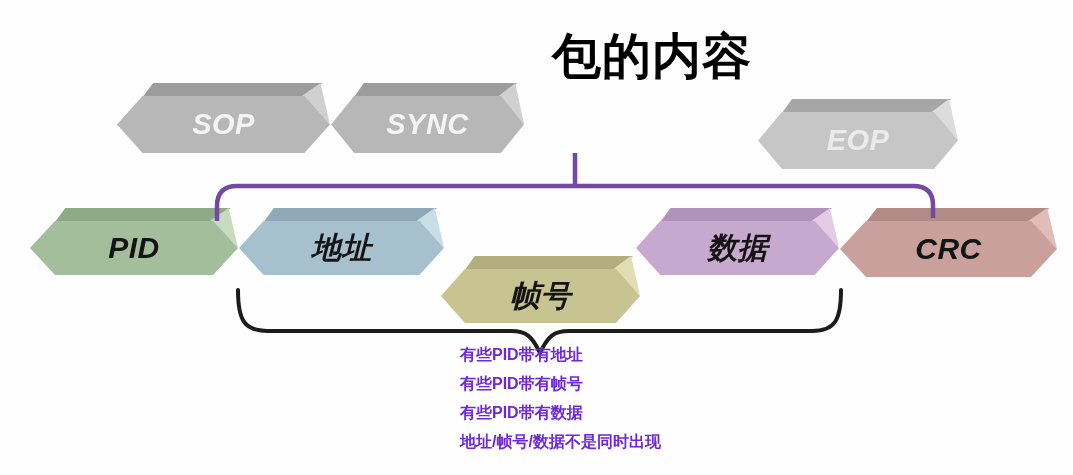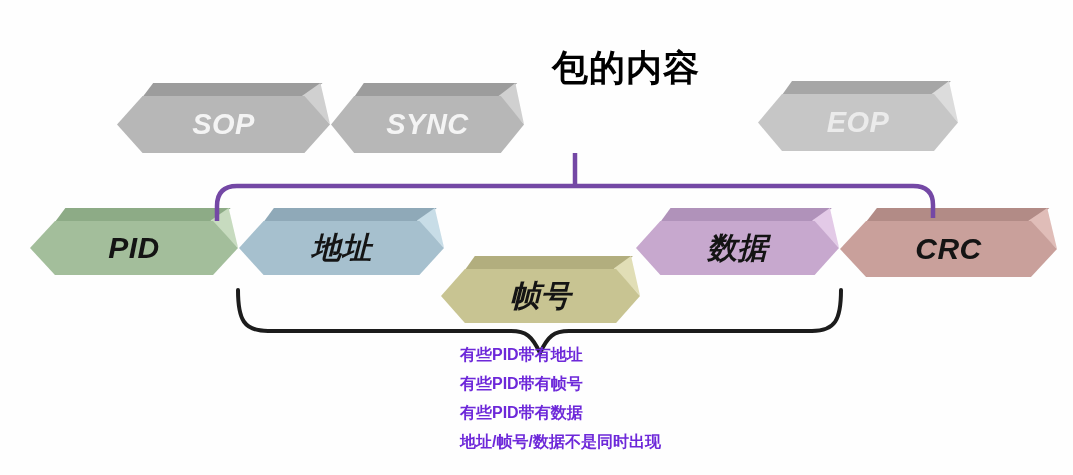--- a/index.html
+++ b/index.html
@@ -10,26 +10,25 @@
     background: #fefefe;
     overflow: hidden;
     font-family: "Liberation Sans", sans-serif;
   }
 
   
   .title {
     position: absolute;
     left: 552px;
     top: 24px;
-    font-size: 36px;
+    font-size: 49px;
     font-weight: 600;
     letter-spacing: 1px;
     color: #000000;
     white-space: nowrap;
-    margin-top: 20px;
   }
 
   
   .chev { position: absolute; }
   .c-top {
     position: absolute;
     left: 0; right: 0; top: 0;
     height: 14px;
     background: var(--top);
     clip-path: polygon(17% 0%, 96.5% 0%, 88% 100%, 12% 100%);
@@ -114,21 +113,21 @@
   </div>
 
   <div class="chev row-top sync" style="left:331px; top:83px; width:193px; height:70px;">
     <div class="c-top"></div>
     <div class="c-tip"></div>
     <div class="c-face"></div>
     <span class="c-label">SYNC</span>
   </div>
 
 
-  <div class="chev row-top eop" style="left:758px; top:81px; width:200px; height:70px;">
+  <div class="chev row-top eop" style="left:758px; top:99px; width:200px; height:70px;">
     <div class="c-top"></div>
     <div class="c-tip"></div>
     <div class="c-face"></div>
     <span class="c-label">EOP</span>
   </div>
 
   <div class="chev row-bottom pid" style="left:30px; top:208px; width:208px; height:67px;">
     <div class="c-top"></div>
     <div class="c-tip"></div>
     <div class="c-face"></div>

